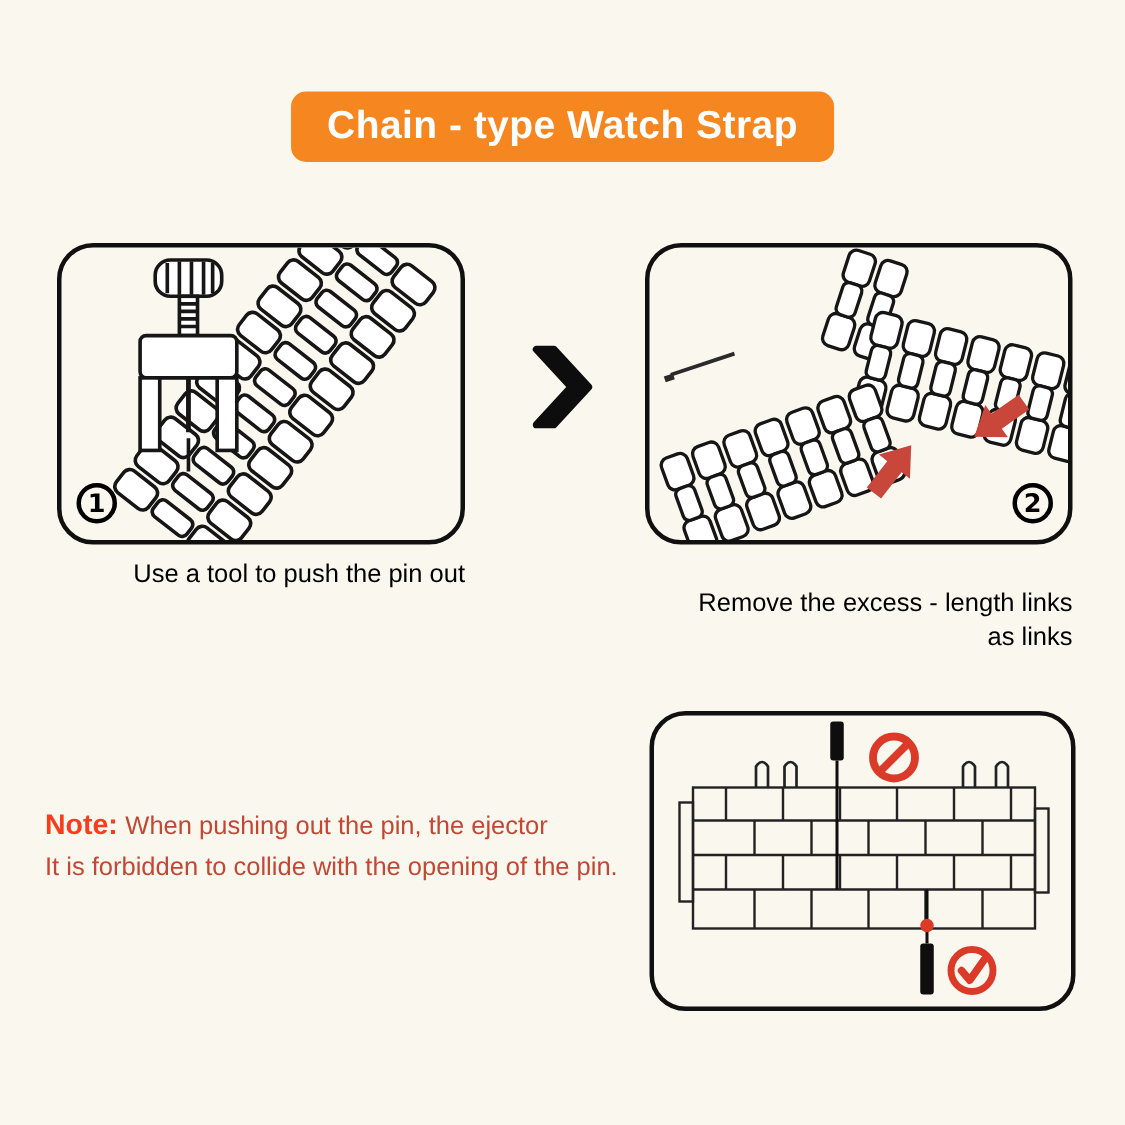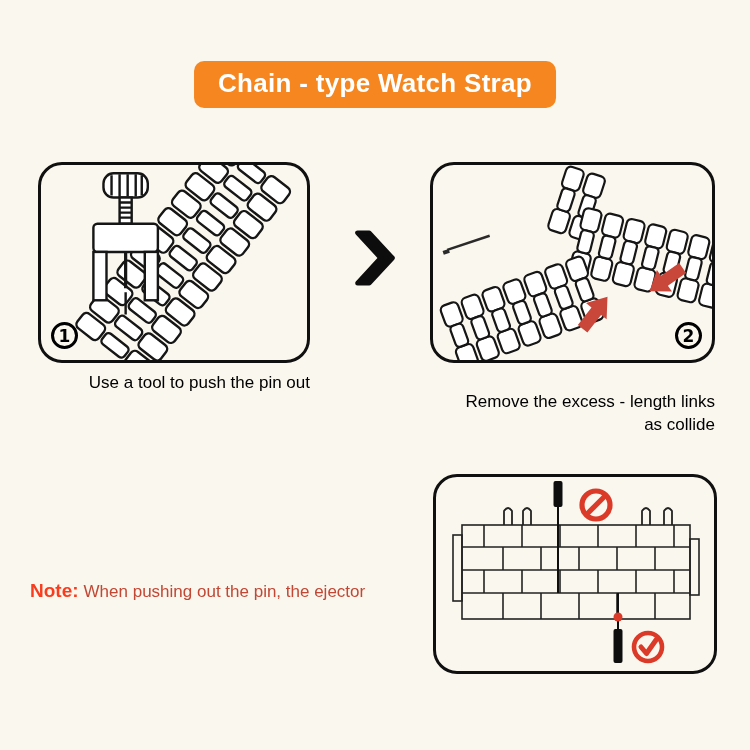--- a/index.html
+++ b/index.html
@@ -44,21 +44,21 @@
   .chevron { position:absolute; left:352px; top:229px; width:46px; height:58px; }
 
   .caption {
     position:absolute; color:#000; font-size:17px; line-height:1.35; text-align:right;
   }
   .caption1 { left:38px;  top:372px; width:272px; }
   .caption2 { left:430px; top:372px; width:285px;margin-top:19px; }
 
   .note {
     position:absolute; left:30px; top:536px; width:445px;
-    font-size:17px; line-height:1.55; color:#C24734;margin-top:40px;
+    font-size:17px; line-height:1.55; color:#C24734;
   }
   .note-label { color:#FA3C1E; font-weight:bold; font-size:19px; margin-right:5px; }
 </style>
 </head>
 <body>
 
 <div class="canvas">
 
   <div class="header-banner">
     <span class="header-title">Chain - type Watch Strap</span>
@@ -169,27 +169,28 @@
       </g>
     </svg>
     <div class="badge badge-right">
       <span>2</span>
     </div>
   </div>
 
   <div class="caption caption1">Use a tool to push the pin out</div>
   <div class="caption caption2">
     <div>Remove the excess - length links</div>
-    <div>as collide</div>
+    <div>as links</div>
   </div>
 
   <div class="note">
     <div class="note-line">
       <span class="note-label">Note:</span><span>When pushing out the pin, the ejector</span>
     </div>
+    <div class="note-line">It is forbidden to collide with the opening of the pin.</div>
   </div>
 
   <div class="panel detail">
     <svg class="illu" viewBox="0 0 278 194">
 
       <g fill="none" stroke="#222222" stroke-width="1.6">
         <rect x="26" y="48" width="228" height="94"></rect>
         <rect x="17" y="58" width="9" height="66"></rect>
         <rect x="254" y="62" width="9" height="56"></rect>
         <line x1="26" y1="70" x2="254" y2="70"></line>

